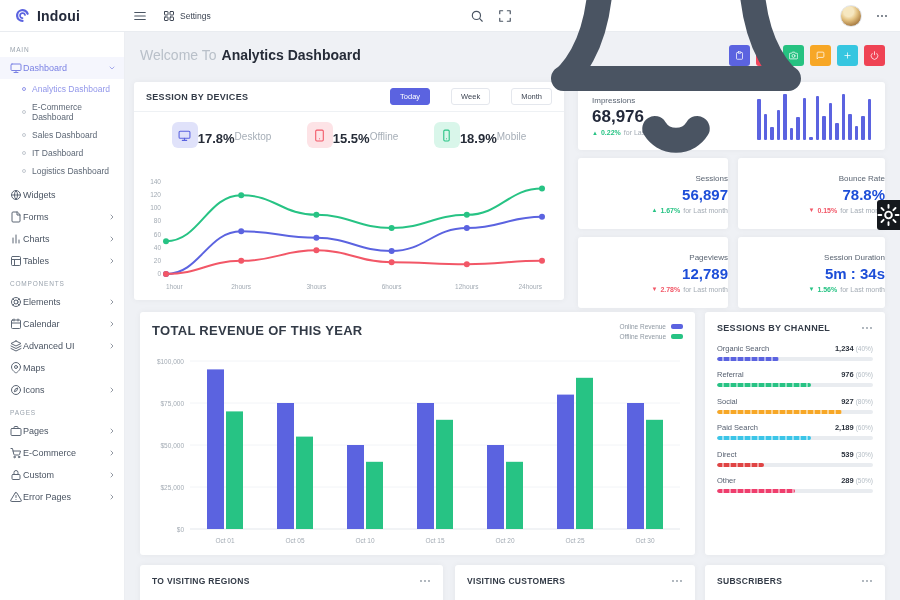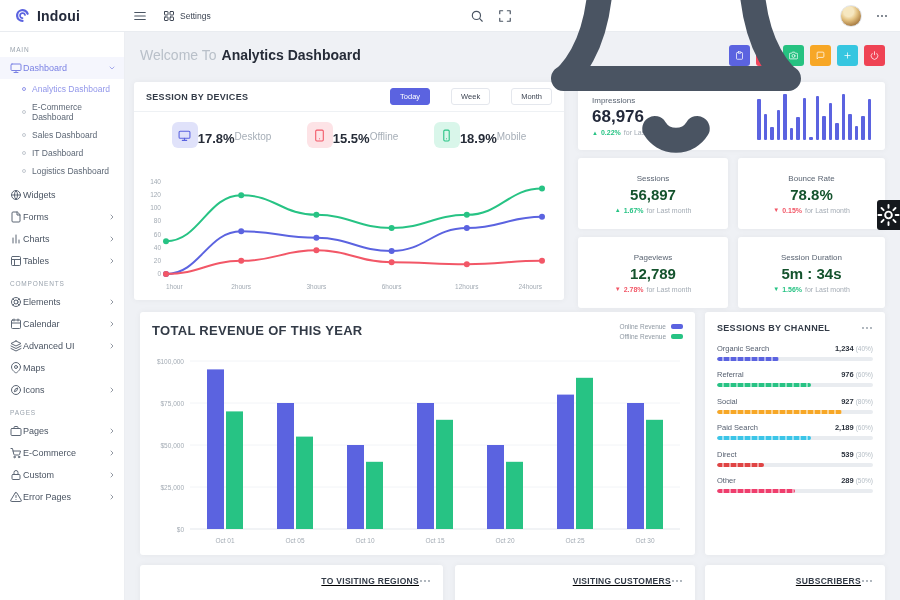--- a/index.html
+++ b/index.html
@@ -77,23 +77,23 @@
   .imp-label { font-size:8px; color:#5a6472; }
   .imp-value { font-size:17px; font-weight:bold; color:#23293a; margin:2px 0; }
   .change-line { font-size:7px; color:#a3abb4; display:flex; align-items:center; gap:3px; }
   .change-arrow { font-size:6px; }
   .sparkline { margin-left:auto; display:flex; align-items:flex-end; gap:3px; height:48px; }
   .spark-bar { width:3.5px; background:#5b63e0; border-radius:1px; }
 
   .stat-grid { position:absolute; left:453px; top:126px; width:307px; height:150px;
                display:grid; grid-template-columns:150px 147px; grid-template-rows:71px 71px; gap:8px 10px; }
   .stat-card { background:#fff; border-radius:3px; box-shadow:0 0 6px rgba(30,35,45,.05);
-               display:flex; flex-direction:column; align-items:center; justify-content:center; }
+               display:flex; flex-direction:column; align-items:flex-end; justify-content:center; }
   .stat-label { font-size:8px; color:#5a6472; }
-  .stat-value { font-size:15px; font-weight:bold; color:#14532d; margin:3px 0 4px 0; }
+  .stat-value { font-size:15px; font-weight:bold; color:#1d4ed8; margin:3px 0 4px 0; }
 
   
   .revenue-card { left:15px; top:280px; width:555px; height:243px; }
   .rev-head { padding:11px 12px 0 12px; }
   .rev-title { font-size:13px; font-weight:bold; letter-spacing:.3px; color:#333b47; }
   .rev-sub { font-size:7.5px; color:#8d97a1; margin-top:3px; }
   .rev-legend { position:absolute; top:11px; right:12px; display:flex; flex-direction:column; gap:3px; }
   .legend-row { display:flex; align-items:center; justify-content:flex-end; gap:5px; }
   .legend-row span { font-size:6.5px; color:#8d97a1; }
   .legend-swatch { width:12px; height:5px; border-radius:2px; }
@@ -107,21 +107,21 @@
   .ch-line { display:flex; align-items:baseline; }
   .ch-label { font-size:7.5px; color:#566070; }
   .ch-val { margin-left:auto; font-size:7.5px; font-weight:bold; color:#2b323d; }
   .ch-pct { font-size:6.5px; color:#b3bcc4; margin-left:2px; }
   .ch-bar { margin-top:4px; height:4px; border-radius:2px; background:#e9ecf0; overflow:hidden; }
   .ch-fill { height:100%; border-radius:2px;
              background-image:repeating-linear-gradient(90deg, rgba(255,255,255,0) 0 5px, rgba(255,255,255,.5) 5px 7px); }
 
   
   .bottom-card { top:533px; height:70px; padding:10px 12px; }
-  .bc-head { display:flex; align-items:center; justify-content:flex-end;text-decoration:underline; }
+  .bc-head { display:flex; align-items:center; justify-content:space-between; }
   .bc-title { font-size:8.5px; font-weight:bold; letter-spacing:.3px; color:#333b47; }
 
   
   .gear-fab { position:absolute; right:0; top:200px; width:23px; height:30px; background:#15181d;
               border-radius:3px 0 0 3px; display:flex; align-items:center; justify-content:center;
               cursor:pointer; z-index:9; }
   .gear-fab svg { width:12px; height:12px; color:#fff; }
 </style>
 </head>
 <body>

